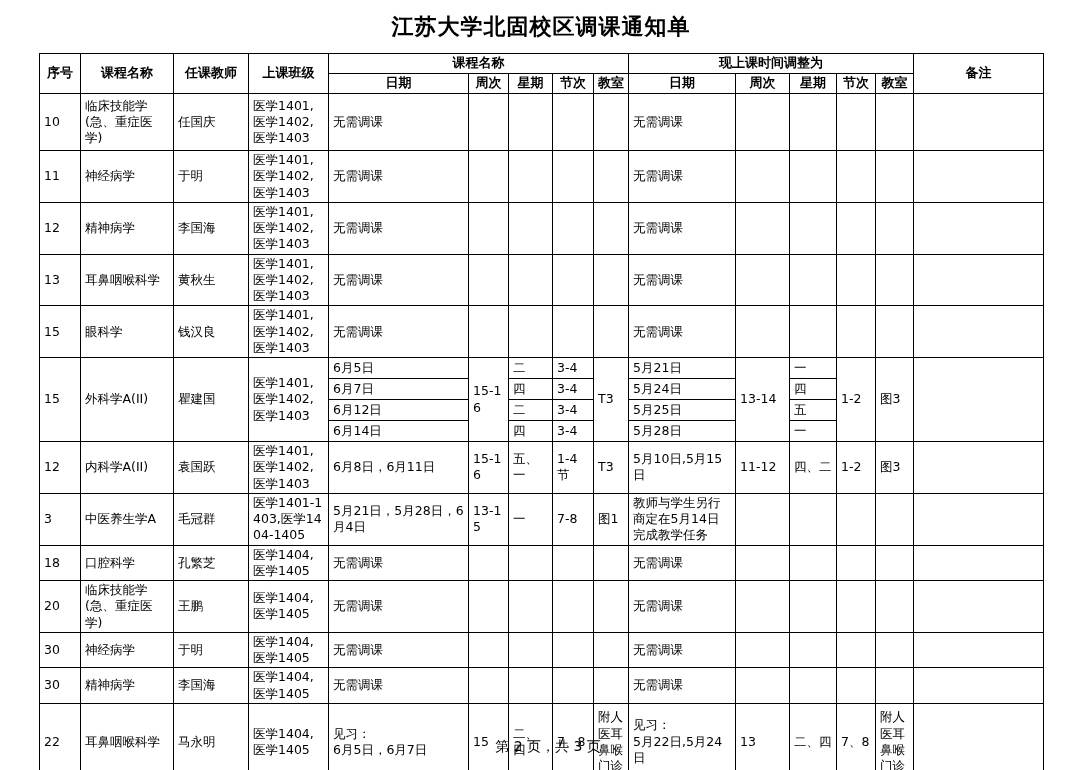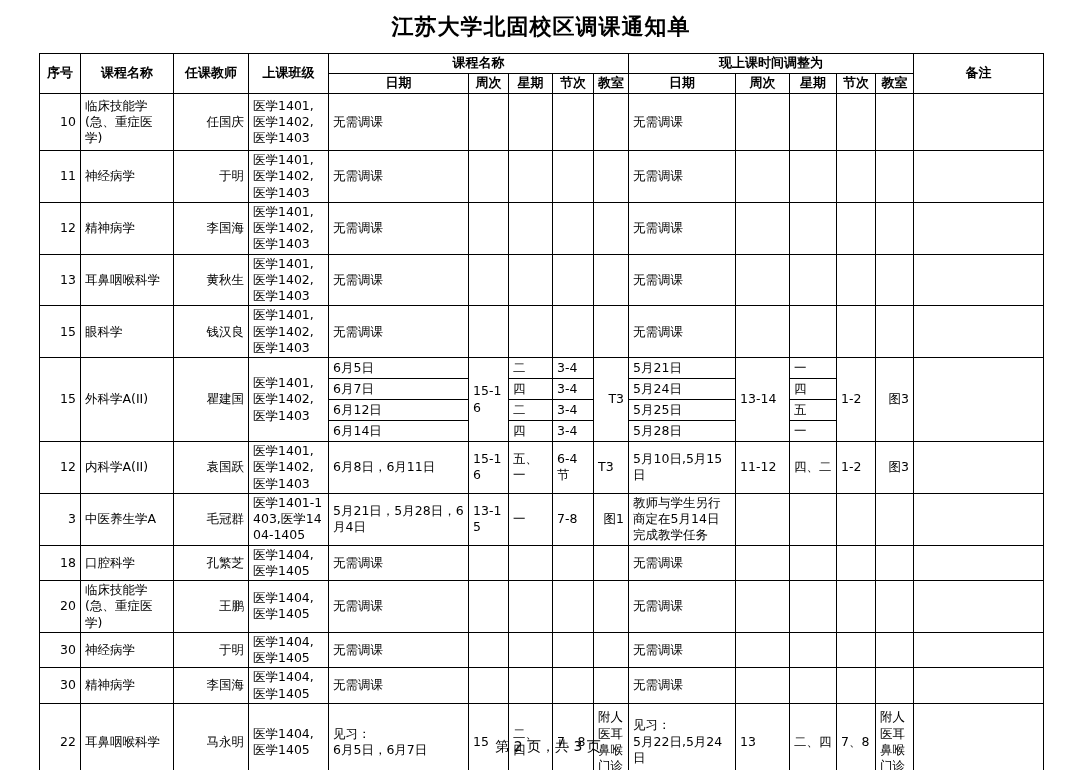--- a/index.html
+++ b/index.html
@@ -32,21 +32,21 @@
     vertical-align:middle;
     overflow:hidden;
     word-break:break-all;
   }
   table.notice th{
     font-weight:bold;
     font-size:13px;
     text-align:center;
     padding:0 2px;
   }
-  td.c{text-align:right;}
+  td.c{text-align:left;}
   td.l{text-align:left;}
   .footer{
     position:absolute;left:39px;top:738px;width:1004px;
     text-align:center;
     font-size:14px;
     padding-left:7px;
   }
 </style>
 </head>
 <body>
@@ -226,21 +226,21 @@
     </tr>
 
     <tr style="height:45px">
       <td class="c">12</td>
       <td class="l">内科学A(II)</td>
       <td class="c">袁国跃</td>
       <td class="l">医学1401,医学1402,医学1403</td>
       <td class="l">6月8日，6月11日</td>
       <td class="l">15-16</td>
       <td class="l">五、一</td>
-      <td class="l">6-4节</td>
+      <td class="l">1-4节</td>
       <td class="l">T3</td>
       <td class="l">5月10日,5月15日</td>
       <td class="l">11-12</td>
       <td class="l">四、二</td>
       <td class="l">1-2</td>
       <td class="c">图3</td>
       <td></td>
     </tr>
 
     <tr style="height:49px">

